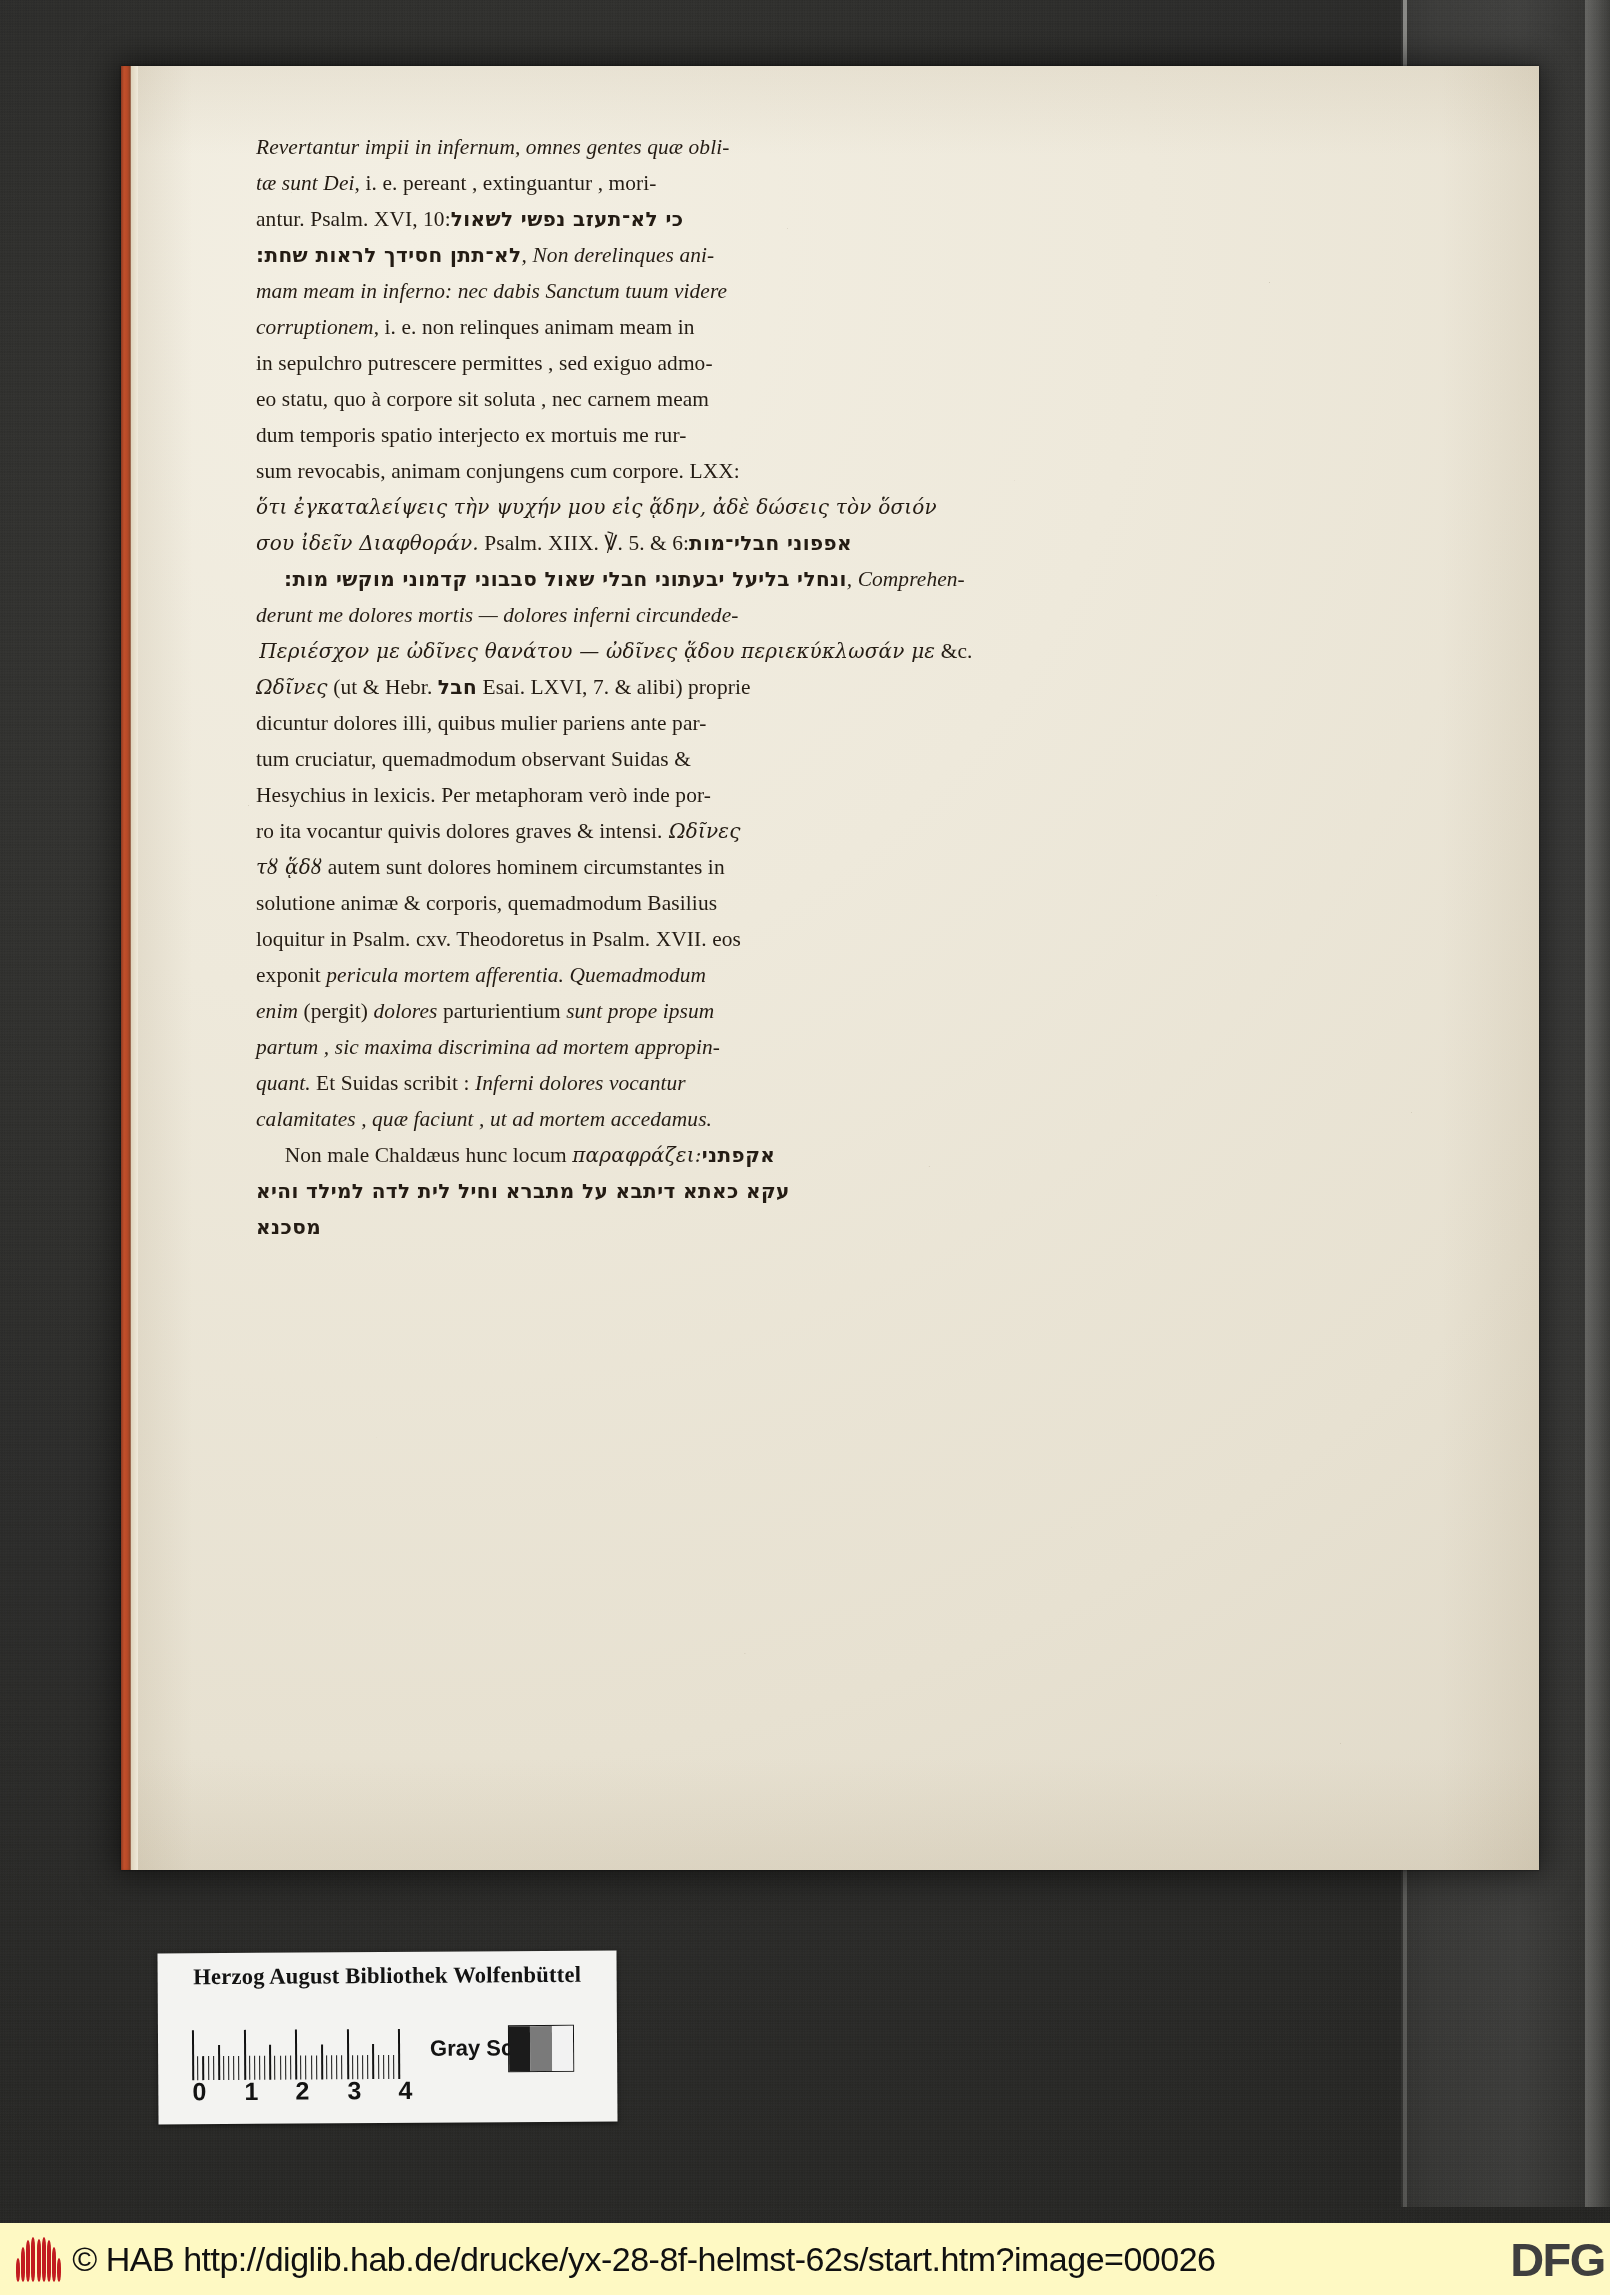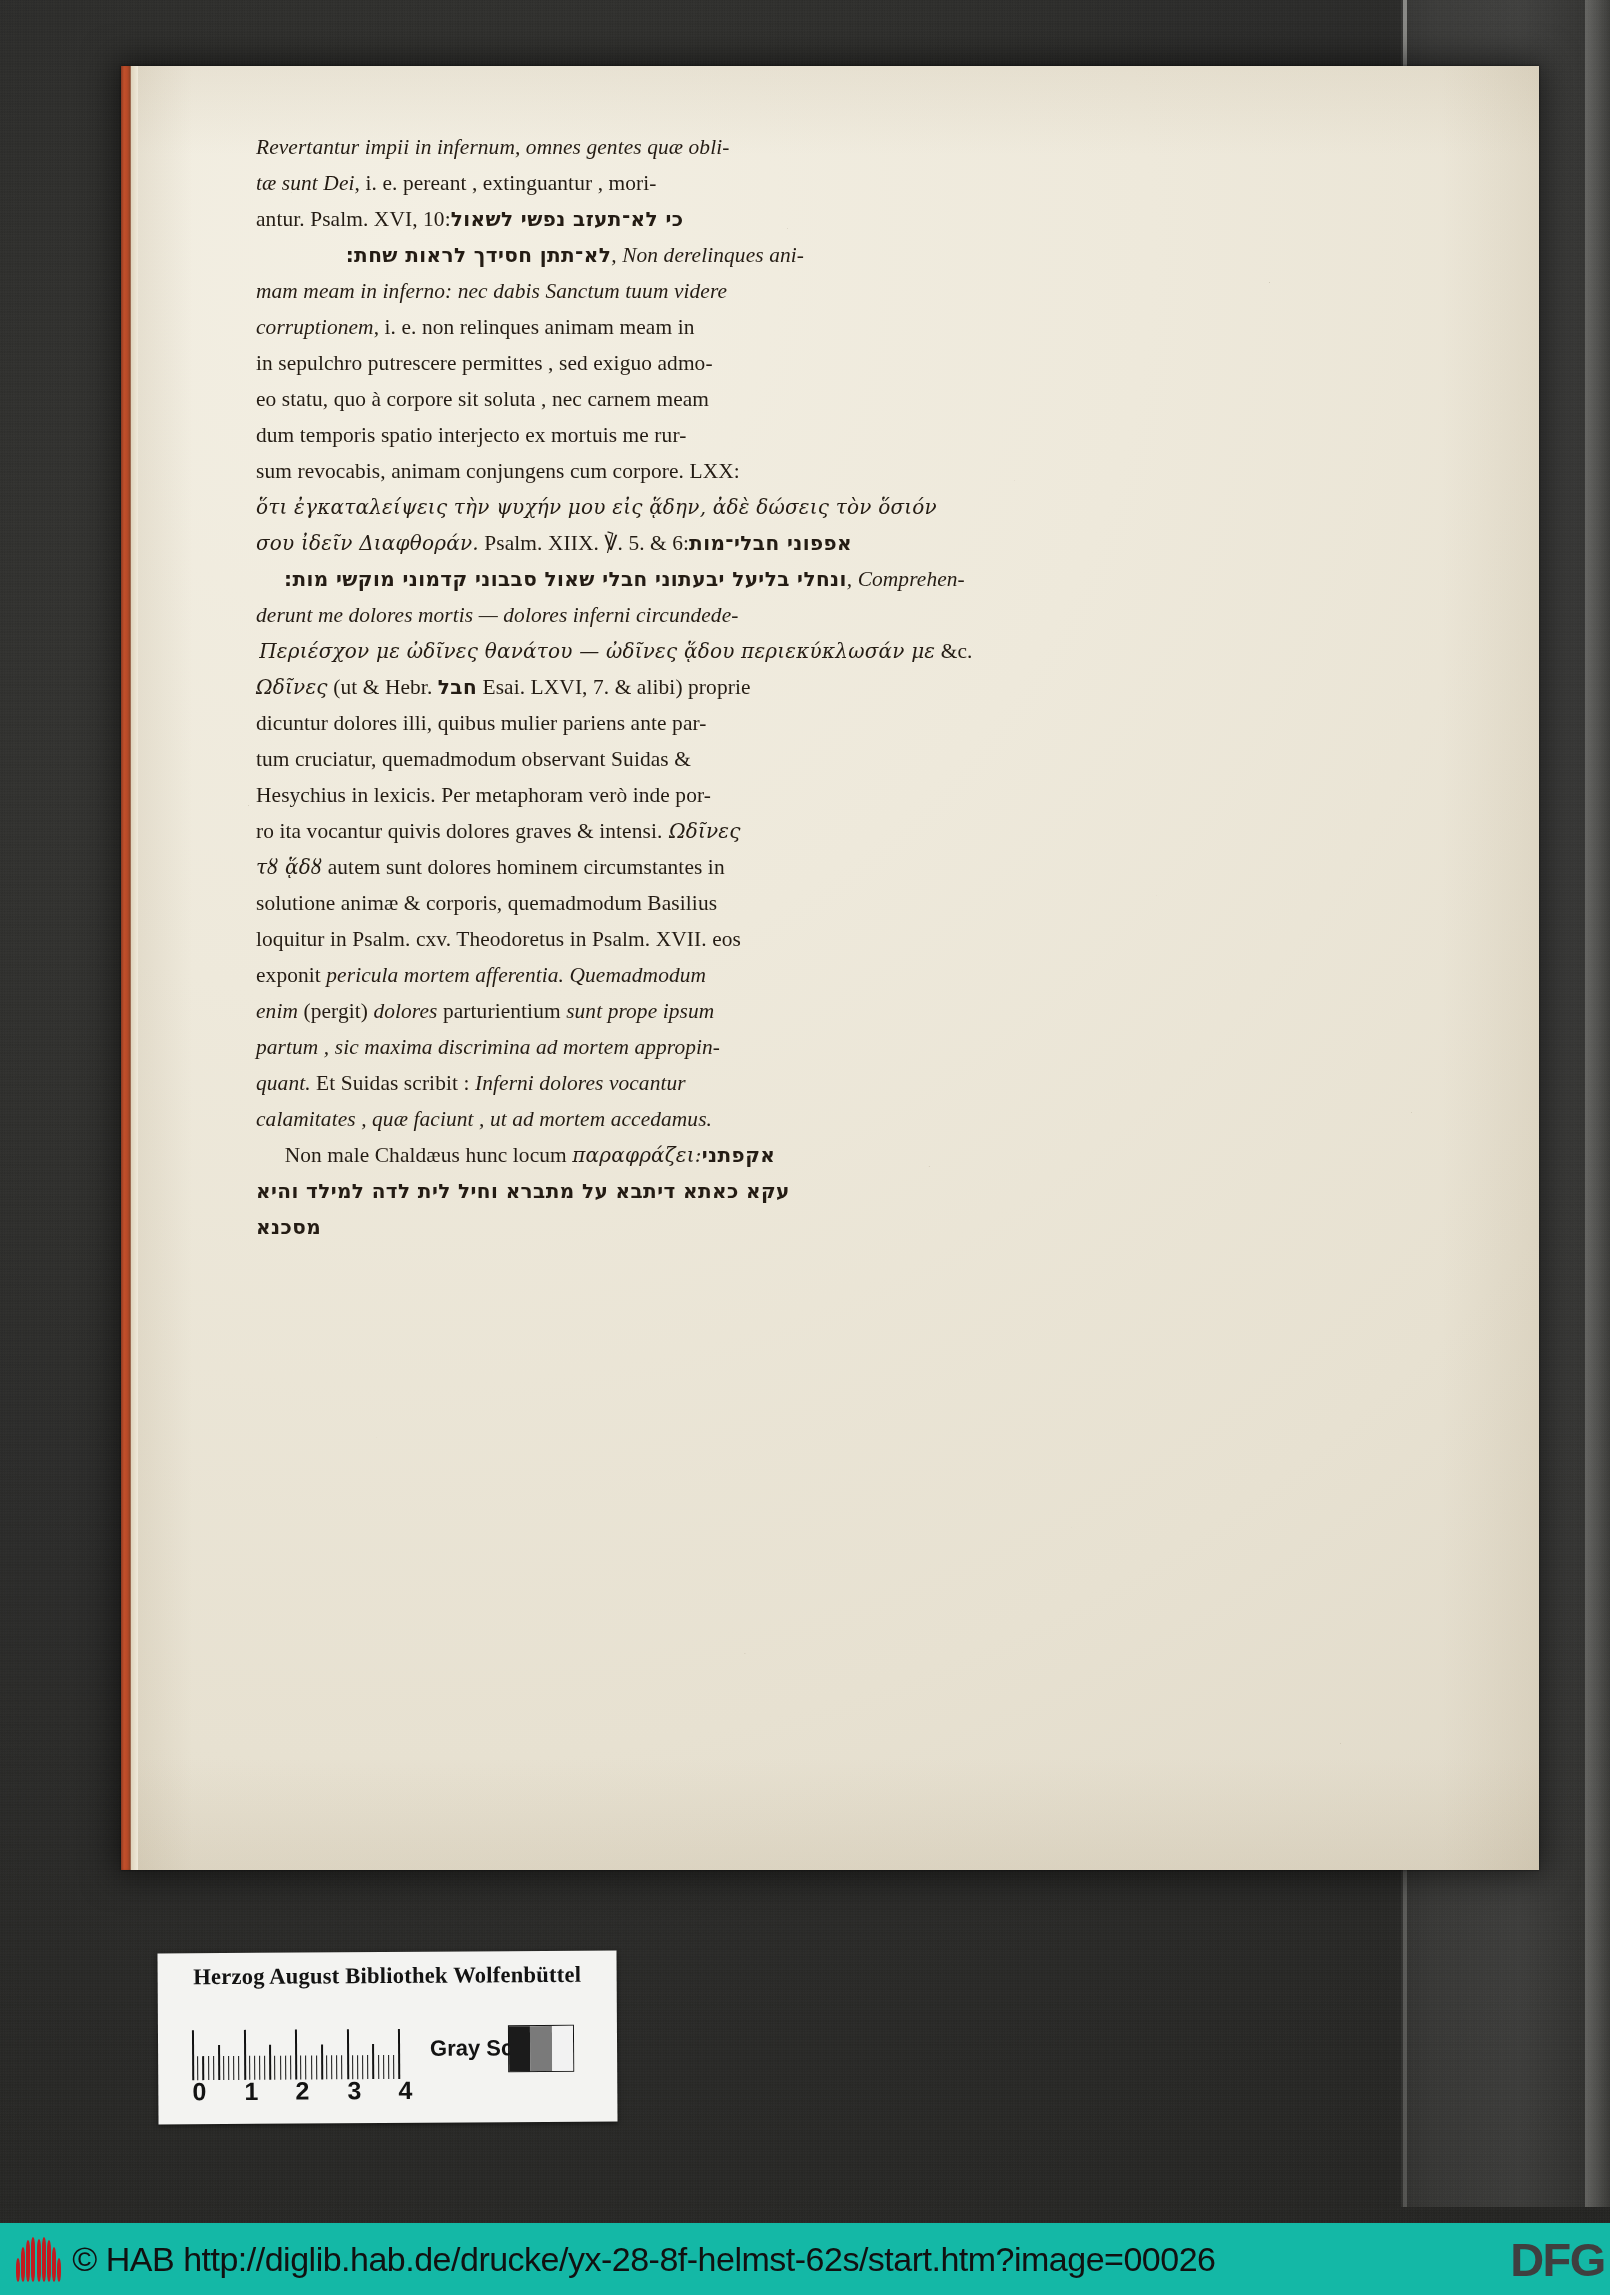--- a/index.html
+++ b/index.html
@@ -131,21 +131,21 @@
   }
   #grayscale-swatch{
     position:absolute;left:350px;top:74px;width:64px;height:45px;
     border:0.8px solid #111;display:flex;
   }
   .sw{ flex:1;height:100%; }
 
   
   #footer{
     position:absolute;left:0;top:2223px;width:1611px;height:72px;
-    background:#14b8a6;
+    background:#fef9c3;
     display:flex;align-items:center;
   }
   #hab-logo{
     width:45px;height:45px;margin-left:16px;margin-right:11.3px;flex:none;
     display:flex;align-items:flex-end;justify-content:space-between;
   }
   #hab-logo i{
     display:block;width:4px;background:#c21b20;border-radius:50%/9.7px;
   }
   #footer-text{
@@ -168,21 +168,21 @@
 <div id="glass-strip"></div>
 
 <div id="leaf"></div>
 <div id="fore-edge"></div>
 <div id="fore-edge2"></div>
 
 <div id="textblock">
     <div class="ln"><span class="it">Revertantur impii in infernum, omnes gentes quæ obli-</span></div>
     <div class="ln"><span class="it">tæ sunt Dei</span><span class="rm">, i. e. pereant , extinguantur , mori-</span></div>
     <div class="ln"><span class="rm">antur. Psalm. XVI, 10:</span><span class="heb">כי לא־תעזב נפשי לשאול</span></div>
-    <div class="ln" style="text-align: right;"><span class="heb">לא־תתן חסידך לראות שחת:</span><span class="it">, Non derelinques ani-</span></div>
+    <div class="ln" style=""><span class="heb">לא־תתן חסידך לראות שחת:</span><span class="it">, Non derelinques ani-</span></div>
     <div class="ln"><span class="it">mam meam in inferno: nec dabis Sanctum tuum videre</span></div>
     <div class="ln"><span class="it">corruptionem</span><span class="rm">, i. e. non relinques animam meam in</span></div>
     <div class="ln"><span class="rm">in sepulchro putrescere permittes , sed exiguo admo-</span></div>
     <div class="ln"><span class="rm">eo statu, quo à corpore sit soluta , nec carnem meam</span></div>
     <div class="ln"><span class="rm">dum temporis spatio interjecto ex mortuis me rur-</span></div>
     <div class="ln"><span class="rm">sum revocabis, animam conjungens cum corpore. LXX:</span></div>
     <div class="ln" style="font-size: 19.3px;"><span class="grk">ὅτι ἐγκαταλείψεις τὴν ψυχήν μου εἰς ᾅδην, ἀδὲ δώσεις τὸν ὅσιόν</span></div>
     <div class="ln" style="text-align: right;"><span class="grk">σου ἰδεῖν Διαφθοράν.</span><span class="rm"> Psalm. XIIX. ℣. 5. &amp; 6:</span><span class="heb">אפפוני חבלי־מות</span></div>
     <div class="ln" style="text-align: right; margin-left: 28px;"><span class="heb">ונחלי בליעל יבעתוני חבלי שאול סבבוני קדמוני מוקשי מות:</span><span class="it">, Comprehen-</span></div>
     <div class="ln"><span class="it">derunt me dolores mortis — dolores inferni circundede-</span></div>

